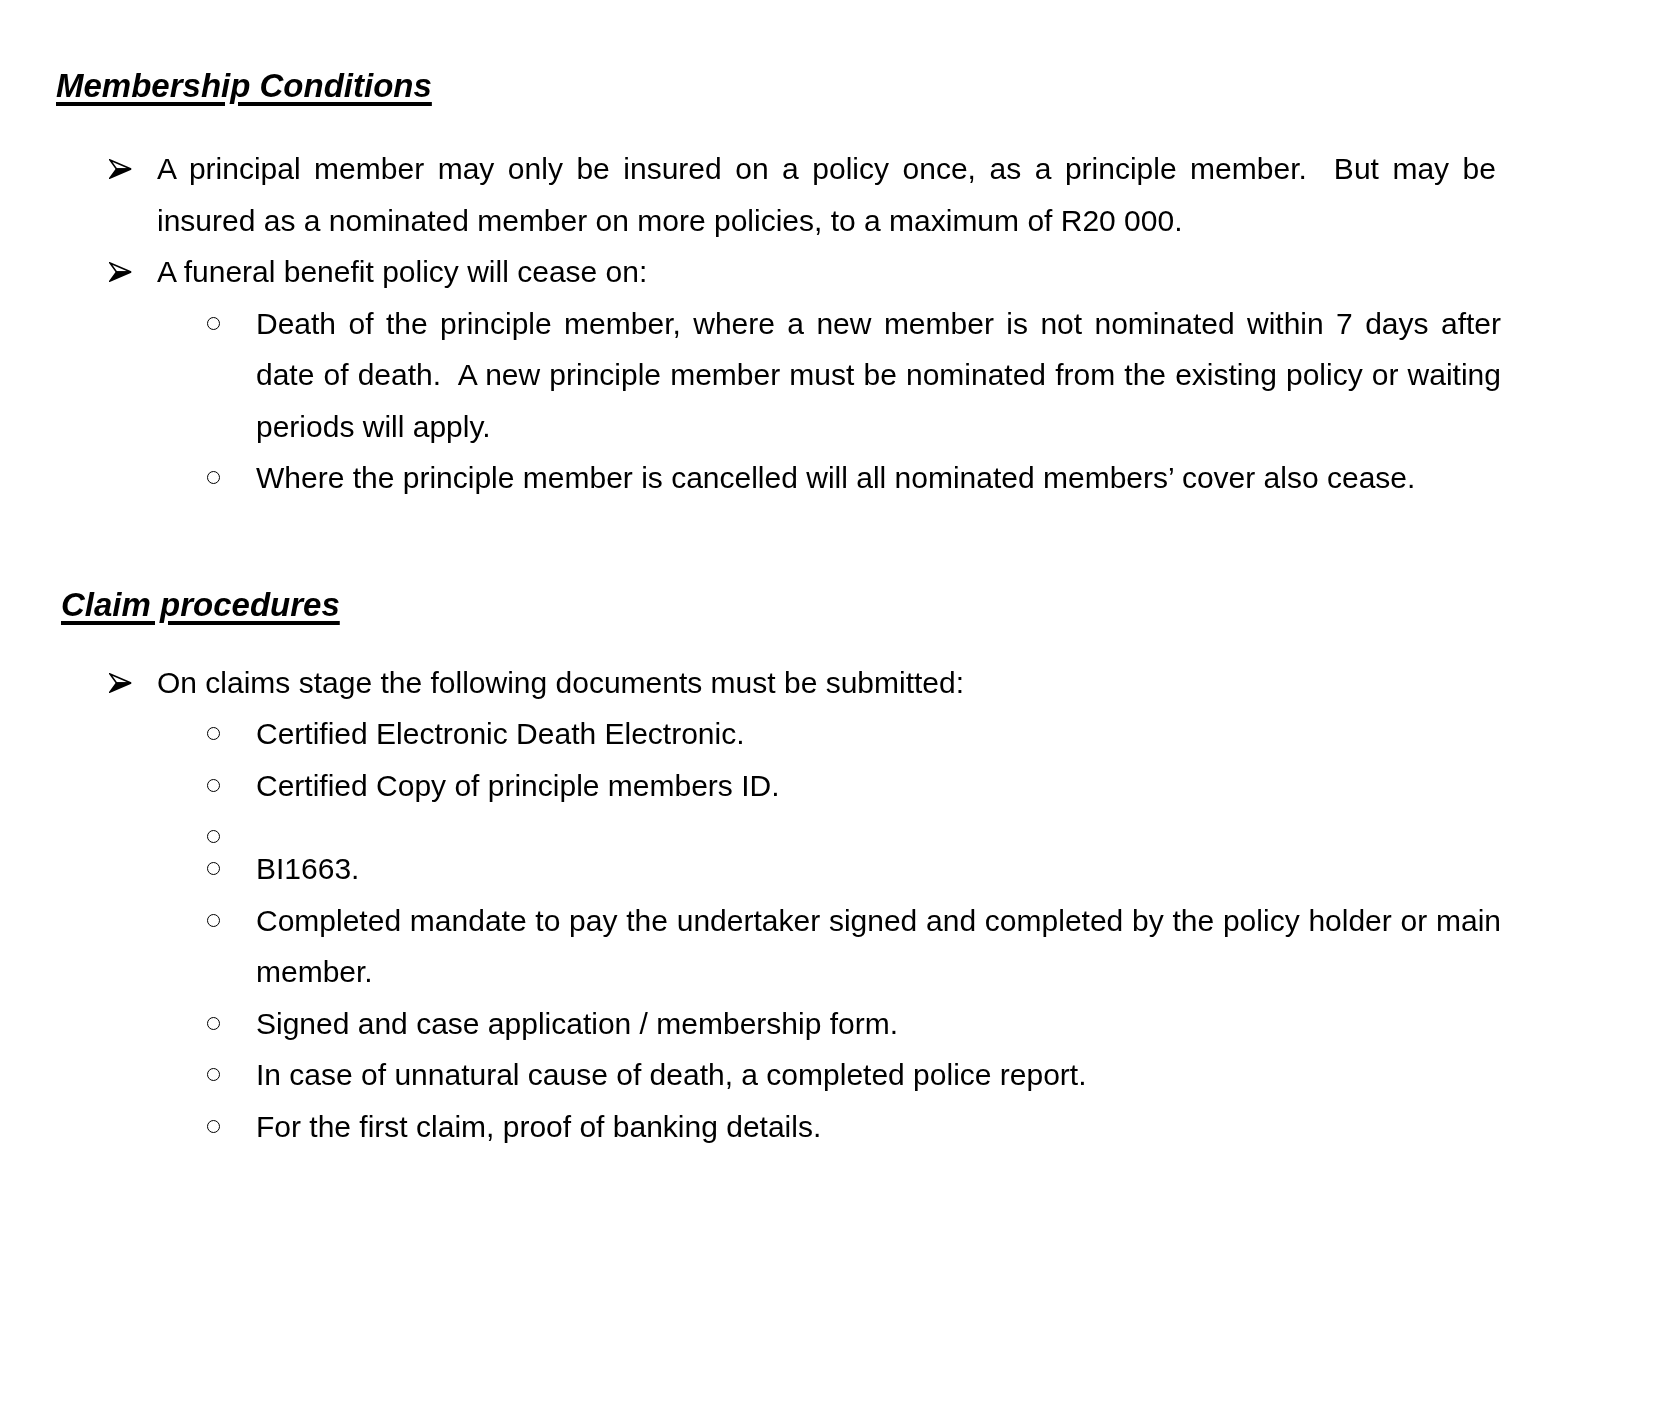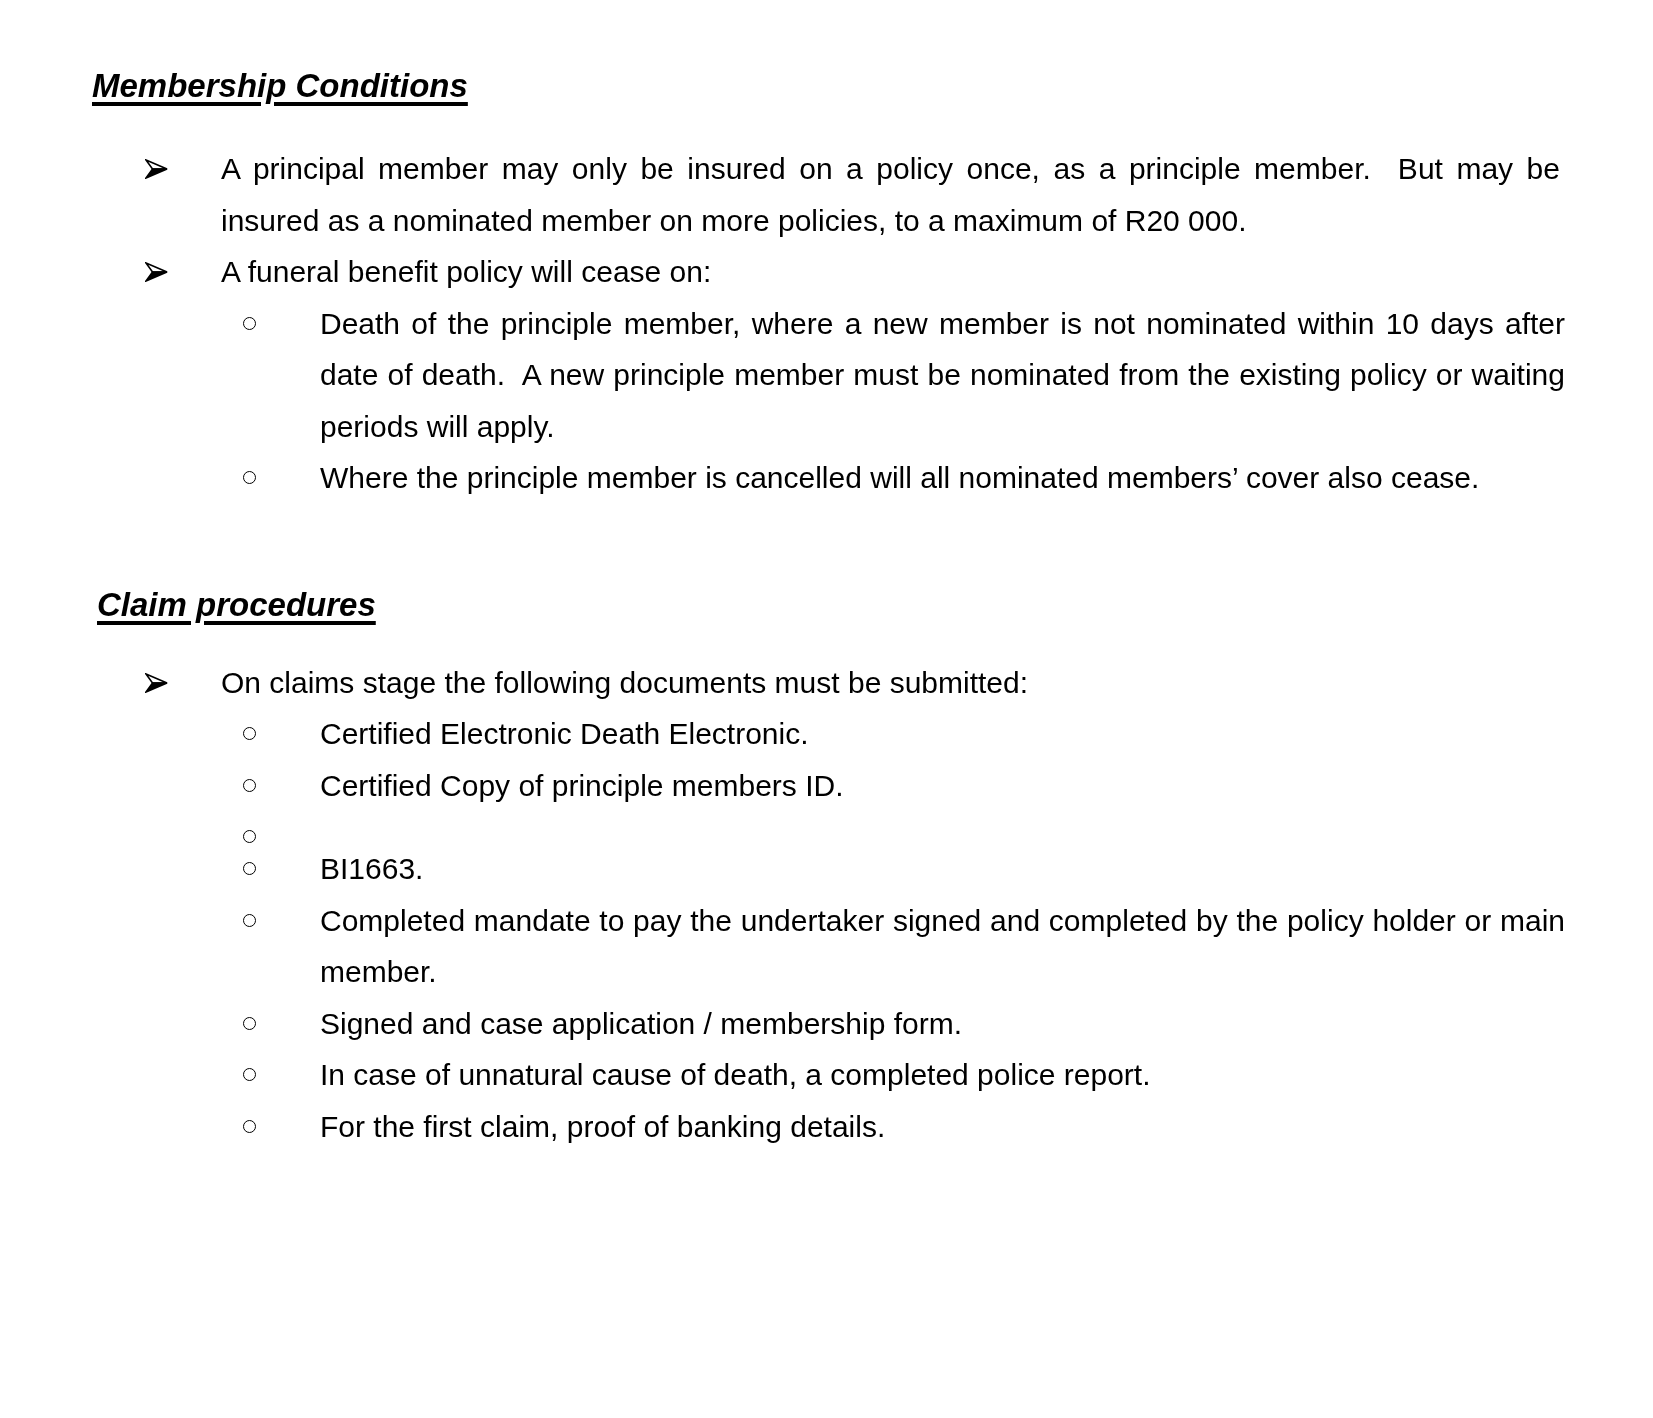--- a/index.html
+++ b/index.html
@@ -8,21 +8,21 @@
     font-family: "Liberation Sans", sans-serif;
     color: #000000;
   }
   .page {
     position: relative;
     width: 1653px; height: 1418px;
     background: #ffffff;
     overflow: hidden;
     box-sizing: border-box;
   }
-  .content { padding-left: 92px; }
+  .content { padding-left: 56px; }
 
   .section { display: block; }
 
   h1.heading {
     font-size: 33px;
     font-weight: bold;
     font-style: italic;
     line-height: 42px;
     margin: 0;
     text-decoration: underline;
@@ -31,21 +31,20 @@
     letter-spacing: 0px;
   }
   .section:first-child h1.heading { margin: 65px 0 36px 0; }
   .section + .section h1.heading { margin: 80px 0 31px 5px; }
 
   .item {
     display: flex;
     align-items: flex-start;
     font-size: 30px;
     line-height: 51.5px;
-    gap: 28px;
   }
   .item .marker { flex: none; }
   .item.l1 { margin-left: 53px; }
   .item.l1 .marker { width: 48px; }
   .item.l1 .text { width: 1339px; }
   .item.l2 { margin-left: 151px; }
   .item.l2 .marker { width: 49px; }
   .item.l2 .text { width: 1245px; }
   .item .text {
     text-align: justify;
@@ -88,21 +87,21 @@
         <polygon points="1,19 22,10 7.5,10" fill="#000000" stroke="#000000" stroke-width="1.6" stroke-linejoin="miter"></polygon>
       </svg>
     </span>
     <span class="text">A funeral benefit policy will cease on:</span>
   </div>
 
   <div class="item l2">
     <span class="marker circle-bullet">
               <i></i>
             </span>
-    <span class="text">Death of the principle member, where a new member is not nominated within 10 days after date of death.  A new principle member must be nominated from the existing policy or waiting periods will apply.</span>
+    <span class="text">Death of the principle member, where a new member is not nominated within 7 days after date of death.  A new principle member must be nominated from the existing policy or waiting periods will apply.</span>
   </div>
 
   <div class="item l2">
     <span class="marker circle-bullet">
               <i></i>
             </span>
     <span class="text">Where the principle member is cancelled will all nominated members’ cover also cease.</span>
   </div>
 </div>
   </div>

